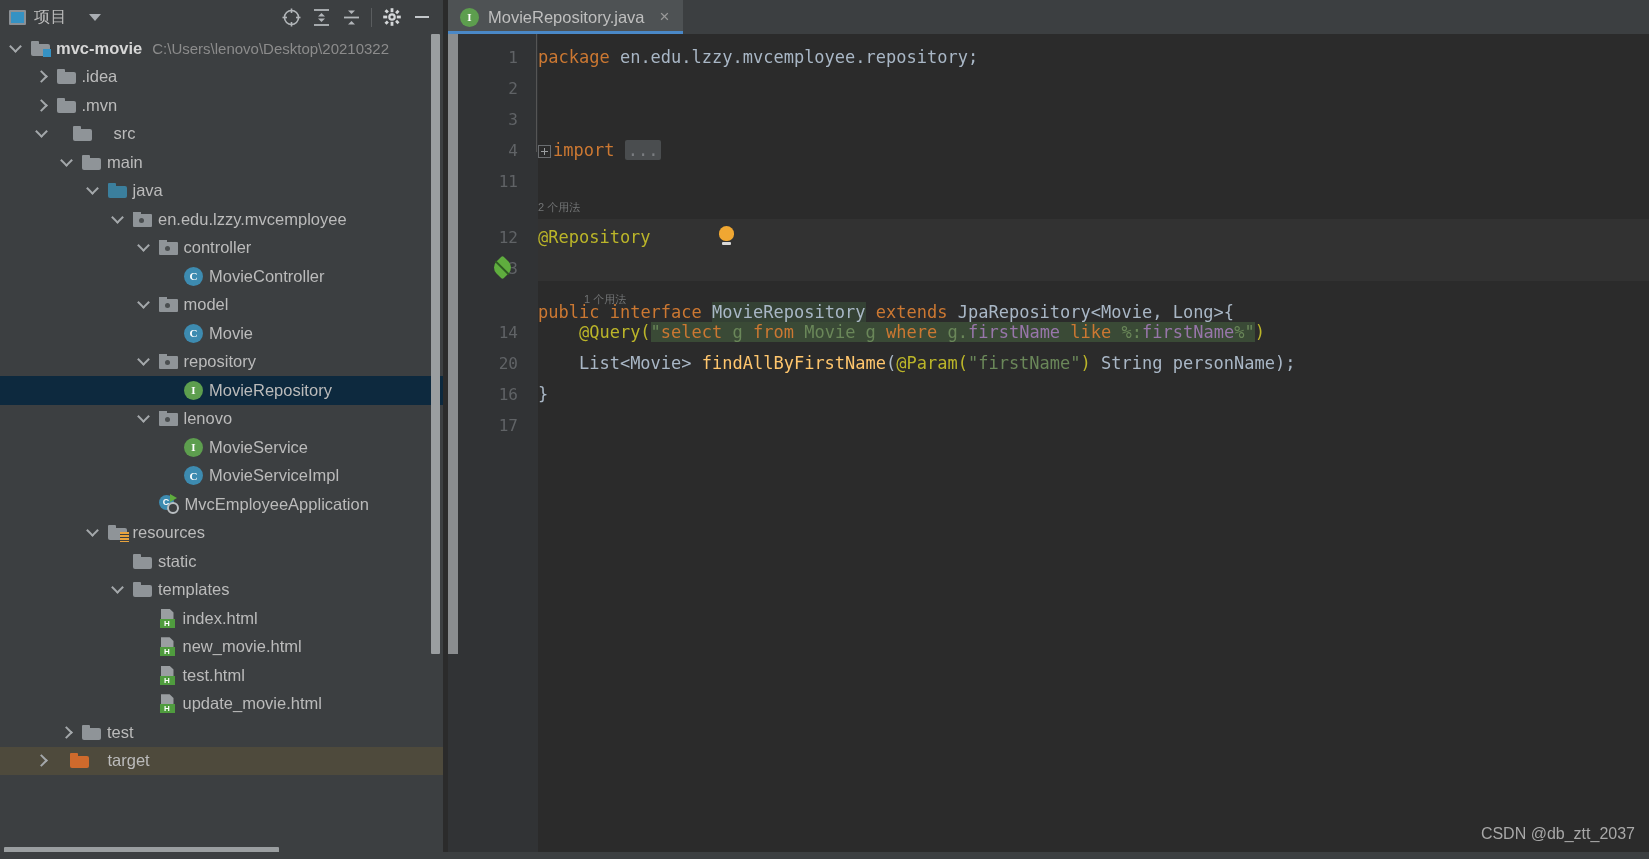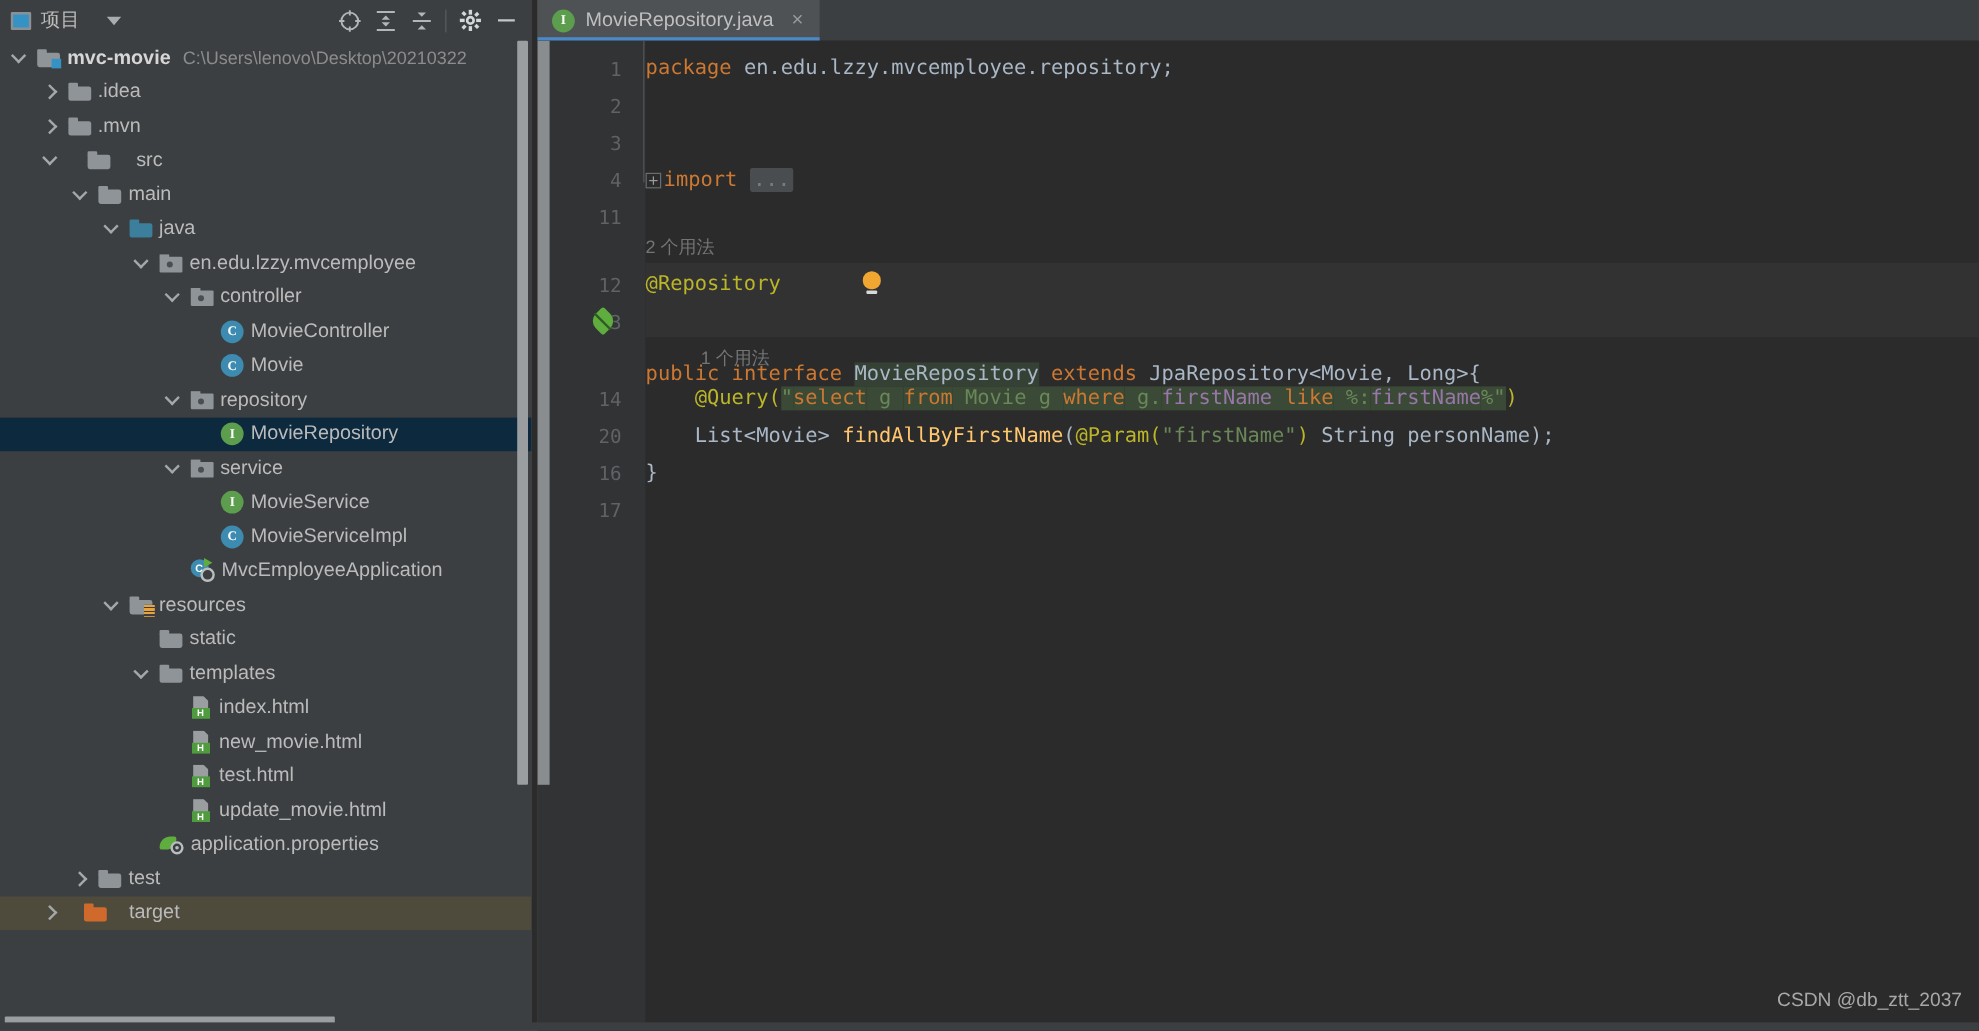--- a/index.html
+++ b/index.html
@@ -188,21 +188,21 @@
     background: #2b2b2b;
     font-family: "DejaVu Sans Mono", monospace; font-size: 17px;
   }
   .cl { position: absolute; left: 0; white-space: pre; line-height: 31px; height: 31px; }
   .ln {
     position: absolute; right: 12px; color: #606366; font-size: 16px;
     font-family: "DejaVu Sans Mono", monospace; line-height: 31px; height: 31px;
   }
   .caretline { position: absolute; left: 0; right: 0; height: 31px; background: #323232; }
   .hint {
-    position: absolute; color: #727475; font-size: 15px;
+    position: absolute; color: #727475; font-size: 11px;
     font-family: "Liberation Sans", sans-serif; line-height: 26px;
   }
   
   .kw   { color: #cc7832; }
   .id   { color: #a9b7c6; }
   .ann  { color: #bbb529; }
   .str  { color: #6a8759; }
   .fld  { color: #9876aa; }
   .mth  { color: #ffc66d; }
   .sqlk { color: #cc7832; }
@@ -373,20 +373,29 @@
             <i></i>
             <s></s>
           </span>
           <span class="lbl">controller</span>
         </div>
         <div class="row" style="padding-left: 161px;">
           <span class="arrow " style="margin-right: 8px;"></span>
           <span class="ic ic-round cls">C</span>
           <span class="lbl">MovieController</span>
         </div>
+        <div class="row" style="padding-left: 135.5px;">
+          <span class="arrow open" style="margin-right: 8px;"></span>
+          <span class="ic ic-pkg">
+            <b></b>
+            <i></i>
+            <s></s>
+          </span>
+          <span class="lbl">model</span>
+        </div>
         <div class="row" style="padding-left: 161px;">
           <span class="arrow " style="margin-right: 8px;"></span>
           <span class="ic ic-round cls">C</span>
           <span class="lbl">Movie</span>
         </div>
         <div class="row" style="padding-left: 135.5px;">
           <span class="arrow open" style="margin-right: 8px;"></span>
           <span class="ic ic-pkg">
             <b></b>
             <i></i>
@@ -399,21 +408,21 @@
           <span class="ic ic-round iface">I</span>
           <span class="lbl">MovieRepository</span>
         </div>
         <div class="row" style="padding-left: 135.5px;">
           <span class="arrow open" style="margin-right: 8px;"></span>
           <span class="ic ic-pkg">
             <b></b>
             <i></i>
             <s></s>
           </span>
-          <span class="lbl">service</span>
+          <span class="lbl">lenovo</span>
         </div>
         <div class="row" style="padding-left: 161px;">
           <span class="arrow " style="margin-right: 8px;"></span>
           <span class="ic ic-round iface">I</span>
           <span class="lbl">MovieService</span>
         </div>
         <div class="row" style="padding-left: 161px;">
           <span class="arrow " style="margin-right: 8px;"></span>
           <span class="ic ic-round cls">C</span>
           <span class="lbl">MovieServiceImpl</span>
@@ -476,28 +485,20 @@
           </span>
           <span class="lbl">test.html</span>
         </div>
         <div class="row" style="padding-left: 135.5px;">
           <span class="arrow " style="margin-right: 8px;"></span>
           <span class="ic ic-html">
             <span class="pg"></span>
             <span class="tag">H</span>
           </span>
           <span class="lbl">update_movie.html</span>
-        </div>
-        <div class="row" style="padding-left: 110px;">
-          <span class="arrow " style="margin-right: 8px;"></span>
-          <span class="ic ic-props">
-            <span class="leaf"></span>
-            <span class="gear"></span>
-          </span>
-          <span class="lbl">application.properties</span>
         </div>
         <div class="row" style="padding-left: 59px;">
           <span class="arrow closed" style="margin-right: 8px;"></span>
           <span class="ic ic-folder">
             <b></b>
             <i></i>
           </span>
           <span class="lbl">test</span>
         </div>
         <div class="row hovered" style="padding-left: 33.5px; gap: 13px;">

